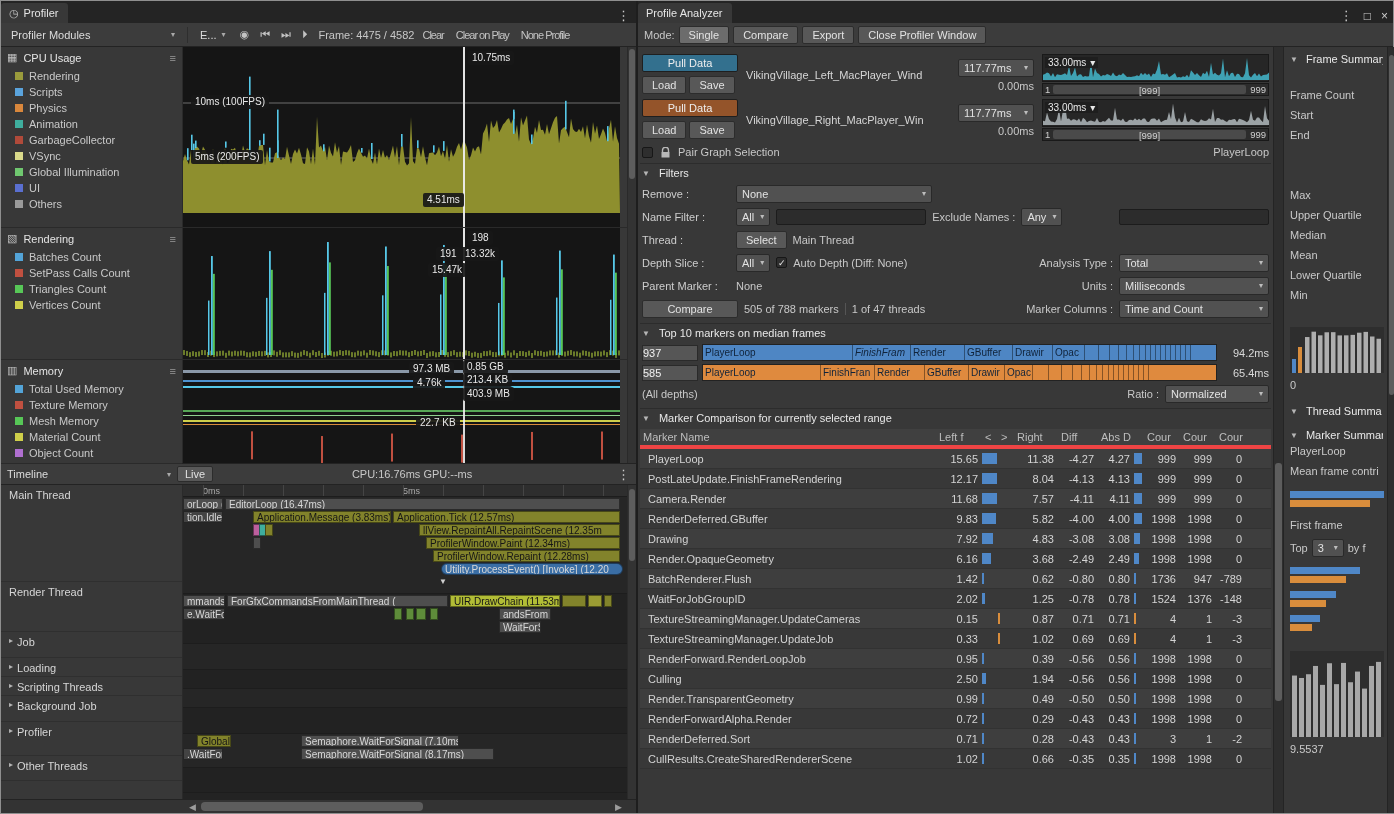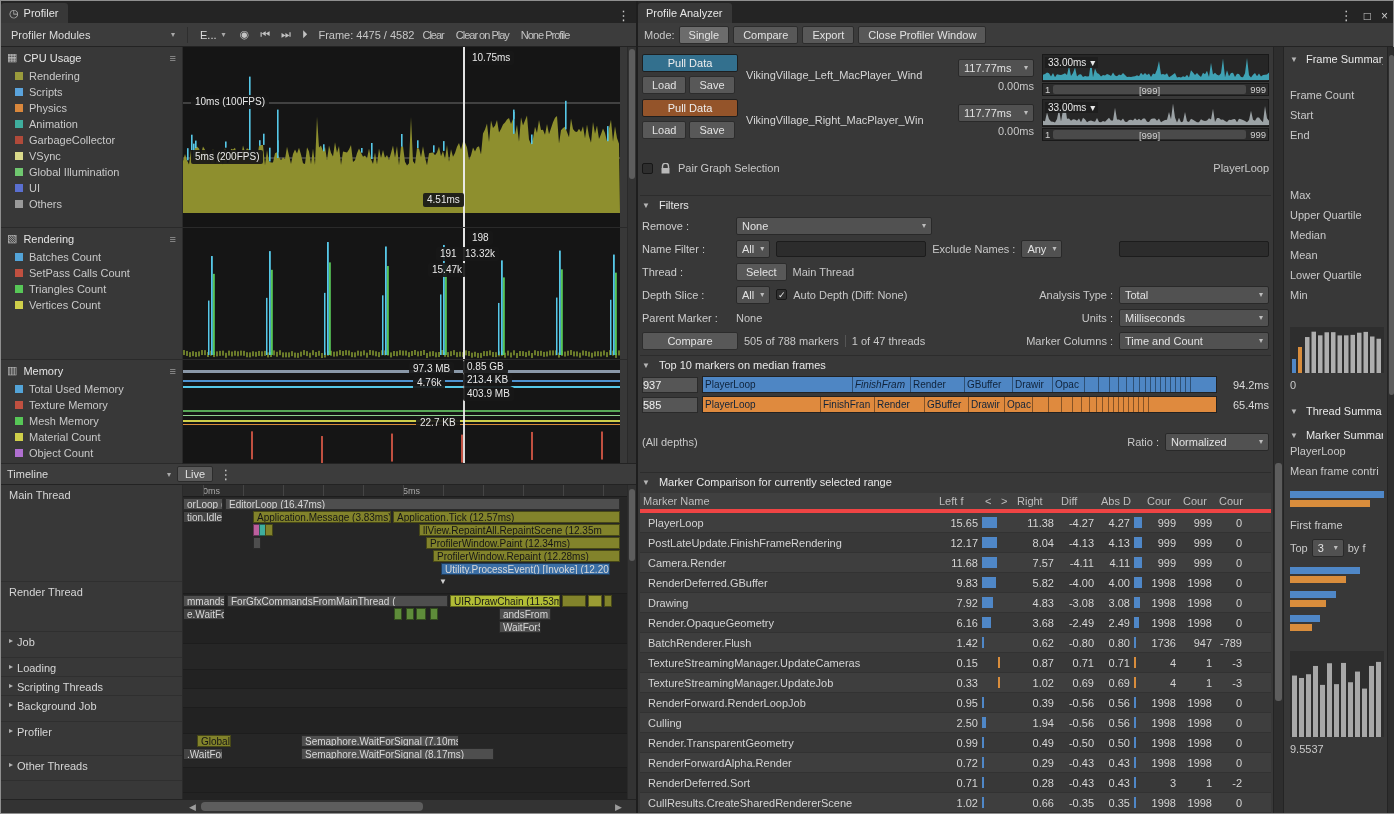--- a/index.html
+++ b/index.html
@@ -56,21 +56,21 @@
   .tl-track .span{position:absolute;height:12px;line-height:12px;font-size:10px;color:#d8d8d8;overflow:hidden;white-space:nowrap;border:1px solid rgba(0,0,0,.45);padding:0 3px;text-overflow:clip}
   .tl-track .span.dk{color:#161616}
   .tl-track .span.marker{border:none;background:none;color:#cfcfcf;padding:0;font-size:8px}
   #hscroll{height:14px;background:#333;border-top:1px solid #232323;position:relative;flex:none;color:#9b9b9b;font-size:9px}
   #hthumb{position:absolute;top:2px;height:9px;background:#5d5d5d;border-radius:4px}
 
   
   #right{flex:1;display:flex;flex-direction:column;min-width:0}
   #rbody{flex:1;display:flex;min-height:0}
   #analyzer{width:635px;flex:none;display:flex;flex-direction:column;padding:4px 2px 0 2px;overflow:hidden}
-  .arow{display:flex;align-items:center;gap:6px;margin:18px 2px;flex:none}
+  .arow{display:flex;align-items:center;gap:6px;margin:2px 2px;flex:none}
   .shead{display:flex;align-items:center;gap:5px;color:#e8e8e8;padding:3px 2px;border-top:1px solid #2c2c2c;margin-top:3px;flex:none}
   .dsrow{display:flex;gap:8px;margin:3px 2px;flex:none}
   .dscol1{display:flex;flex-direction:column;gap:4px;width:96px;flex:none}
   .pull{border:1px solid #1f1f1f;border-radius:2px;color:#eee;text-align:center;padding:2px 0;cursor:pointer}
   .loadsave{display:flex;gap:3px}
   .dsname{width:198px;flex:none;color:#d6d6d6;overflow:hidden;white-space:nowrap;align-self:center}
   .dsmid{width:82px;flex:none;display:flex;flex-direction:column;align-items:flex-end;gap:3px;justify-content:center}
   .dsgraph{flex:1;display:flex;flex-direction:column;gap:1px;min-width:0}
   .mini{position:relative;height:28px;background:#262626;border:1px solid #191919}
   .minilab{position:absolute;left:2px;top:2px;background:rgba(30,30,30,.9);padding:0 3px;color:#e8e8e8;font-size:10px;display:flex;gap:4px;align-items:center}
@@ -486,20 +486,21 @@
           <div class="vthumb" style="top:2px;height:130px"></div>
         </div>
     </div>
 
     <div id="tlheader">
       <div class="flatdd" style="width:176px">
         <span>Timeline</span>
           <span class="arr" style="margin-left:auto">▾</span>
       </div>
       <span class="btn" style="padding:1px 7px">Live</span>
+      <span class="lbl" style="flex:1;text-align:center">CPU:16.76ms GPU:--ms</span>
       <span class="kebab">⋮</span>
     </div>
 
     <div id="tlbody">
       <div id="tl-labels">
           <div class="tl-label" style="height: 97px;">
             <span>Main Thread</span>
           </div>
           <div class="tl-label" style="height: 50px;">
             <span>Render Thread</span>
@@ -552,21 +553,21 @@
               <div class="span" style="left: 0px; top: 14px; width: 40px; background: rgb(67, 67, 67);">tion.Idle (1</div>
               <div class="span dk" style="left: 70px; top: 14px; width: 138px; background: rgb(130, 131, 43);">Application.Message (3.83ms)</div>
               <div class="span dk" style="left: 210px; top: 14px; width: 227px; background: rgb(130, 131, 43); text-decoration: underline;">Application.Tick (12.57ms)</div>
               <div class="span" style="left: 70px; top: 27px; width: 4px; background: rgb(187, 95, 157);"></div>
               <div class="span" style="left: 76px; top: 27px; width: 4px; background: rgb(63, 174, 158);"></div>
               <div class="span" style="left: 82px; top: 27px; width: 3px; background: rgb(130, 131, 43);"></div>
               <div class="span dk" style="left: 236px; top: 27px; width: 201px; background: rgb(130, 131, 43);">llView.RepaintAll.RepaintScene (12.35m</div>
               <div class="span" style="left: 70px; top: 40px; width: 3px; background: rgb(78, 78, 78);"></div>
               <div class="span dk" style="left: 243px; top: 40px; width: 194px; background: rgb(130, 131, 43);">ProfilerWindow.Paint (12.34ms)</div>
               <div class="span dk" style="left: 250px; top: 53px; width: 187px; background: rgb(130, 131, 43);">ProfilerWindow.Repaint (12.28ms)</div>
-              <div class="span" style="left: 258px; top: 66px; width: 169px; background: rgb(58, 110, 165);">Utility.ProcessEvent() [Invoke] (12.20</div>
+              <div class="span" style="left: 258px; top: 66px; width: 182px; background: rgb(58, 110, 165); border-radius: 6px;">Utility.ProcessEvent() [Invoke] (12.20</div>
               <div class="span marker" style="left: 256px; top: 79px; width: 12px;">▼</div>
             </div>
             <div class="tl-track alt" style="height: 50px;">
               <div class="span" style="left: 0px; top: 1px; width: 42px; background: rgb(78, 78, 78);">mmandsFromMa</div>
               <div class="span" style="left: 44px; top: 1px; width: 221px; background: rgb(78, 78, 78);">ForGfxCommandsFromMainThread (</div>
               <div class="span dk" style="left: 267px; top: 1px; width: 110px; background: rgb(178, 189, 54);">UIR.DrawChain (11.53ms)</div>
               <div class="span" style="left: 379px; top: 1px; width: 24px; background: rgb(130, 131, 43);"></div>
               <div class="span" style="left: 405px; top: 1px; width: 14px; background: rgb(155, 156, 51);"></div>
               <div class="span" style="left: 421px; top: 1px; width: 8px; background: rgb(130, 131, 43);"></div>
               <div class="span" style="left: 0px; top: 14px; width: 42px; background: rgb(67, 67, 67);">e.WaitForSigna</div>
@@ -974,20 +975,37 @@
                 <div class="num">-0.80</div>
                 <div class="num">0.80</div>
                 <div class="barcell">
                   <div class="hbar" style="width: 2px; background: rgb(79, 135, 199);"></div>
                 </div>
                 <div class="num">1736</div>
                 <div class="num">947</div>
                 <div class="num">-789</div>
               </div>
               <div class="cmprow cmpgrid">
+                <div class="nm">WaitForJobGroupID</div>
+                <div class="num">2.02</div>
+                <div class="barcell">
+                  <div class="hbar" style="width: 2.828px; background: rgb(79, 135, 199);"></div>
+                </div>
+                <div class="barcell"></div>
+                <div class="num">1.25</div>
+                <div class="num">-0.78</div>
+                <div class="num">0.78</div>
+                <div class="barcell">
+                  <div class="hbar" style="width: 2px; background: rgb(79, 135, 199);"></div>
+                </div>
+                <div class="num">1524</div>
+                <div class="num">1376</div>
+                <div class="num">-148</div>
+              </div>
+              <div class="cmprow cmpgrid">
                 <div class="nm">TextureStreamingManager.UpdateCameras</div>
                 <div class="num">0.15</div>
                 <div class="barcell"></div>
                 <div class="barcell">
                   <div class="hbar" style="width: 2px; background: rgb(217, 141, 60);"></div>
                 </div>
                 <div class="num">0.87</div>
                 <div class="num">0.71</div>
                 <div class="num">0.71</div>
                 <div class="barcell">

